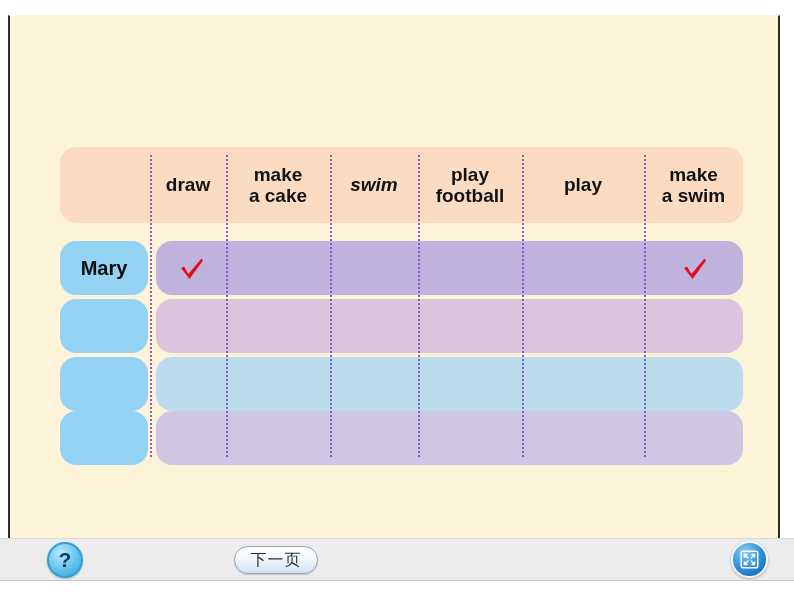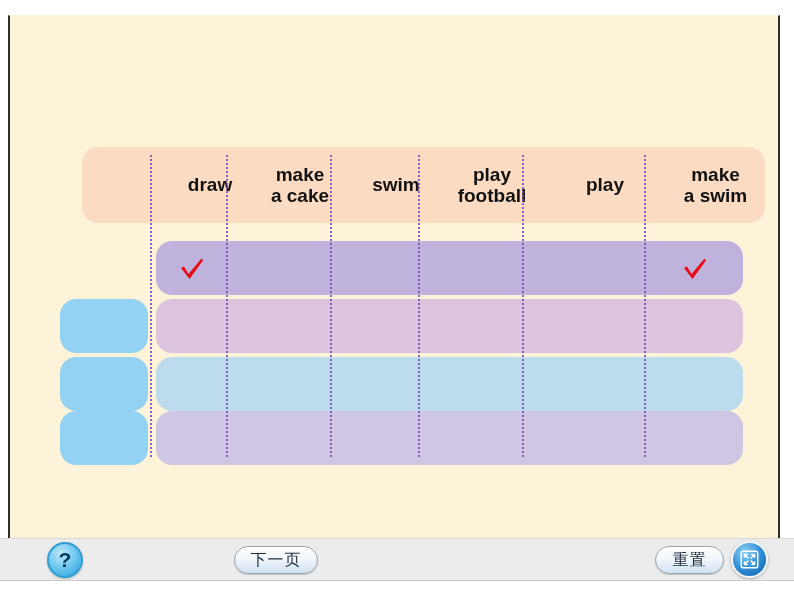--- a/index.html
+++ b/index.html
@@ -46,40 +46,39 @@
   .header-row {
     position: absolute;
     left: 8px;
     top: 0px;
     width: 683px;
     height: 76px;
     background: #fbdcc3;
     border-radius: 16px;
     display: flex;
     align-items: stretch;
-    margin-left: 22px;
   }
   .hdr-corner {
     width: 90px;
     flex: 0 0 90px;
   }
   .hdr-cell {
     display: flex;
     align-items: center;
     justify-content: center;
     text-align: center;
     font-size: 19px;
     font-weight: bold;
     color: #121212;
     line-height: 1.12;
     padding: 0 3px;
   }
   .hdr-cell.c-draw       { flex: 0 0 76px; }
   .hdr-cell.c-salad      { flex: 0 0 104px; }
-  .hdr-cell.c-swim       { flex: 0 0 88px; }
+  .hdr-cell.c-swim       { flex: 0 0 88px; font-style: italic; }
   .hdr-cell.c-football   { flex: 0 0 104px; }
   .hdr-cell.c-basketball { flex: 0 0 122px; }
   .hdr-cell.c-cake       { flex: 0 0 99px; }
 
   
   .vdiv {
     position: absolute;
     top: 8px;
     width: 0px;
     height: 302px;
@@ -257,20 +256,23 @@
       </div>
 
       <div class="vdiv" style="left: 98px; border-left-color: rgb(124, 72, 184);"></div>
       <div class="vdiv" style="left: 174px; border-left-color: rgb(124, 72, 184);"></div>
       <div class="vdiv" style="left: 278px; border-left-color: rgb(124, 72, 184);"></div>
       <div class="vdiv" style="left: 366px; border-left-color: rgb(124, 72, 184);"></div>
       <div class="vdiv" style="left: 470px; border-left-color: rgb(124, 72, 184);"></div>
       <div class="vdiv" style="left: 592px; border-left-color: rgb(124, 72, 184);"></div>
 
       <div class="row" style="top:94px;">
+        <div class="name-pill" style="background: rgb(147, 210, 243);">
+            <span>Mary</span>
+          </div>
         <div class="row-strip" style="background:#bfb3dd;">
           <div class="cell c-draw">
               <svg class="check" viewBox="0 0 30 30">
                 <path d="M4 15 L7 13.5 L11.5 21 L24.5 5.5 L26 7.5 L12.5 26 Z" fill="#e80b16"></path>
               </svg>
             </div>
           <div class="cell c-salad"></div>
           <div class="cell c-swim"></div>
           <div class="cell c-football"></div>
           <div class="cell c-basketball"></div>
@@ -330,23 +332,20 @@
   <div id="toolbar">
 
     <div class="help-btn">
       <span>?</span>
     </div>
 
     <div class="pill-btn" id="next-btn">
       <span>下一页</span>
     </div>
 
-    <div class="pill-btn" id="reset-btn">
-      <span>重置</span>
-    </div>
 
     <div class="fs-btn">
       <svg width="21" height="21" viewBox="0 0 24 24">
         <rect x="2.5" y="2.5" width="19" height="19" rx="2.5" fill="none" stroke="#ffffff" stroke-width="1.6"></rect>
         <path d="M10.2 10.2 L6.2 6.2 M6.2 6.2 L9.2 6.2 M6.2 6.2 L6.2 9.2" stroke="#ffffff" stroke-width="1.7" fill="none" stroke-linecap="round"></path>
         <path d="M13.8 10.2 L17.8 6.2 M17.8 6.2 L14.8 6.2 M17.8 6.2 L17.8 9.2" stroke="#ffffff" stroke-width="1.7" fill="none" stroke-linecap="round"></path>
         <path d="M10.2 13.8 L6.2 17.8 M6.2 17.8 L9.2 17.8 M6.2 17.8 L6.2 14.8" stroke="#ffffff" stroke-width="1.7" fill="none" stroke-linecap="round"></path>
         <path d="M13.8 13.8 L17.8 17.8 M17.8 17.8 L14.8 17.8 M17.8 17.8 L17.8 14.8" stroke="#ffffff" stroke-width="1.7" fill="none" stroke-linecap="round"></path>
       </svg>
     </div>

